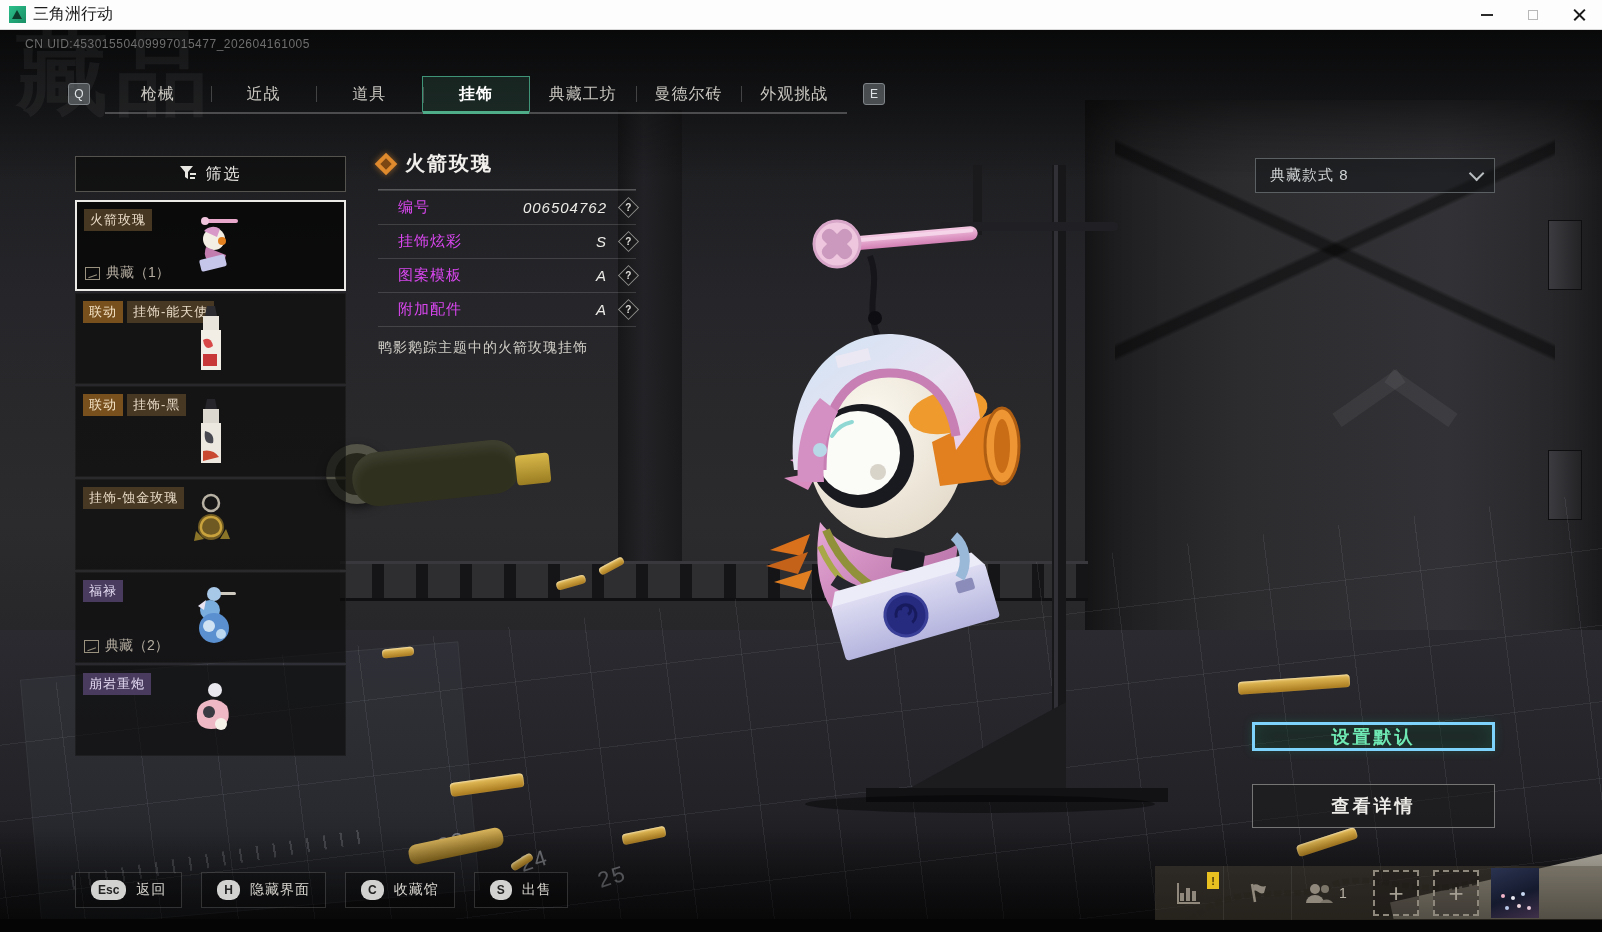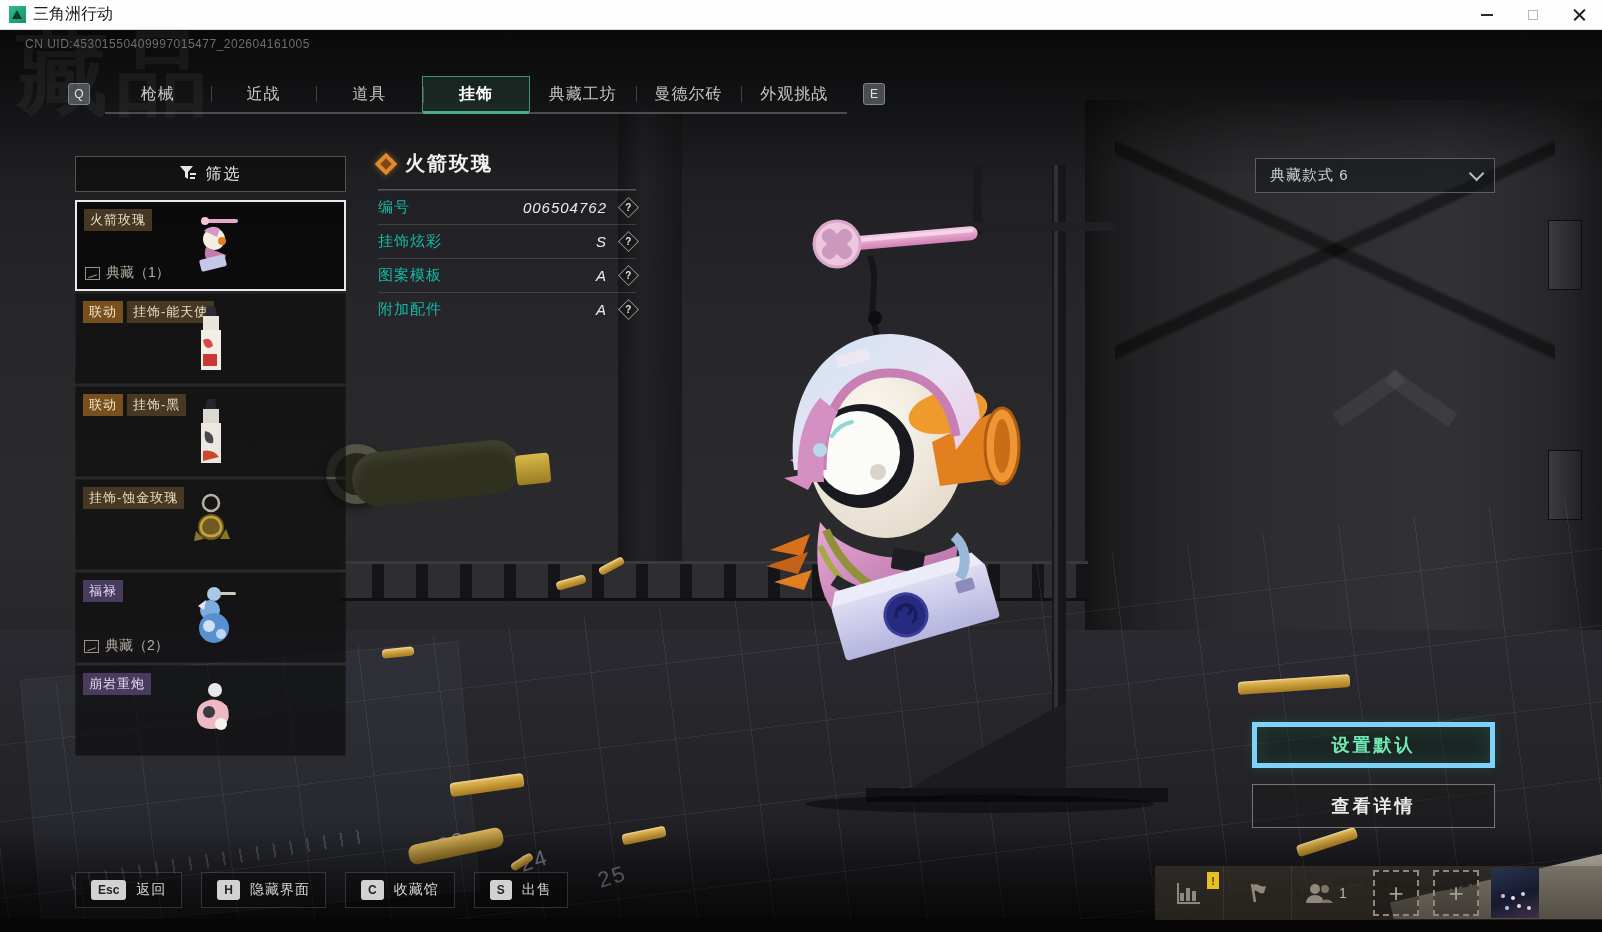--- a/index.html
+++ b/index.html
@@ -79,39 +79,39 @@
   .thumb { position:absolute; left:50%; top:50%; transform:translate(-50%,-50%); }
 
   
   .detail { position:absolute; left:378px; top:150px; width:258px; z-index:10; color:#ddd; }
   .detail-title { display:flex; align-items:center; gap:11px; font-size:20px; font-weight:bold; color:#f2f0ec; letter-spacing:2px; }
   .rarity-icon { width:16px; height:16px; background:#e08a2e; transform:rotate(45deg); position:relative; box-shadow:0 0 6px rgba(224,138,46,.6); }
   .rarity-icon::after { content:""; position:absolute; left:4px; top:4px; width:8px; height:8px; background:#7c4712; }
   .d-divider { height:1px; background:rgba(255,255,255,.25); margin:12px 0 0; }
   .season { font-size:15px; color:#d8d5cf; padding:11px 0 10px; letter-spacing:1px; }
   .d-row { display:flex; align-items:center; height:34px; border-top:1px solid rgba(255,255,255,.14); font-size:15px; }
-  .d-label { color:#14b8a6; letter-spacing:1px; }
+  .d-label { color:#d946ef; letter-spacing:1px;margin-left:20px; }
   .d-value { margin-left:auto; color:#ecebe7; letter-spacing:1px;font-style:italic; }
   .help-diamond { width:15px; height:15px; border:1px solid #8a8a88; transform:rotate(45deg); margin-left:14px; display:flex; align-items:center; justify-content:center; background:rgba(20,20,20,.4); }
   .help-diamond span { transform:rotate(-45deg); font-size:10px; font-weight:bold; color:#e2e0dc; }
   .d-desc { border-top:1px solid rgba(255,255,255,.14); padding-top:12px; font-size:14px; color:#cfccc5; letter-spacing:1px; }
 
   
   .style-dd { position:absolute; left:1255px; top:158px; width:240px; height:35px; background:rgba(18,21,23,.55); border:1px solid #5b6063; display:flex; align-items:center; padding:0 14px; color:#d2d5d6; font-size:15px; letter-spacing:1px; z-index:10; }
   .chev { margin-left:auto; width:11px; height:11px; border-right:2px solid #b9bdbf; border-bottom:2px solid #b9bdbf; transform:rotate(45deg) translateY(-3px); }
 
   
   .btn { position:absolute; left:1252px; width:243px; display:flex; align-items:center; justify-content:center; font-size:18px; font-weight:bold; letter-spacing:3px; z-index:10; }
-  .btn-primary { top:722px; height:46px; color:#6fe9b4; border:5px solid #7dd3fc; background:rgba(14,38,28,.4); box-shadow:inset 0 0 20px rgba(70,220,160,.14),0 0 10px rgba(40,160,110,.25); }
+  .btn-primary { top:722px; height:29px; color:#6fe9b4; border:3px solid #7dd3fc; background:rgba(14,38,28,.4); box-shadow:inset 0 0 20px rgba(70,220,160,.14),0 0 10px rgba(40,160,110,.25); }
   .btn-secondary { top:784px; height:44px; color:#eceae6; border:1px solid rgba(190,190,188,.55); background:rgba(28,28,28,.55); }
 
   
   .hotkeys { position:absolute; left:75px; top:872px; display:flex; gap:19px; z-index:12; }
   .hk-group { display:flex; align-items:center; gap:10px; border:1px solid rgba(255,255,255,.16); background:rgba(0,0,0,.25); padding:7px 15px; }
-  .keycap { background:#d2d2d0; color:#232323; font-size:12px; font-weight:bold; border-radius:3px; padding:3px 7px; min-width:14px; text-align:center; }
+  .keycap { background:#d2d2d0; color:#232323; font-size:12px; font-weight:bold; border-radius:9px; padding:3px 7px; min-width:14px; text-align:center; }
   .hk-label { color:#d8d5cf; font-size:14px; letter-spacing:1px;text-align:right; }
 
   
   .statusbar { position:absolute; left:1155px; top:866px; width:447px; height:54px; background:rgba(82,73,60,.42); display:flex; align-items:center; z-index:12; }
   .sb-cell { width:68px; height:100%; display:flex; align-items:center; justify-content:center; position:relative; }
   .sb-cell + .sb-cell { border-left:1px solid rgba(255,255,255,.07); }
   .sb-count { color:#b9b2a6; font-size:14px; margin-left:5px; }
   .alert-badge { position:absolute; left:52px; top:6px; width:12px; height:17px; background:#e8c020; color:#4a3605; font-size:11px; font-weight:bold; display:flex; align-items:center; justify-content:center; }
   .plus-box { width:46px; height:46px; border:2px dashed #8d877c; color:#a39d92; font-size:26px; display:flex; align-items:center; justify-content:center; margin-left:14px; background:rgba(20,18,15,.3); }
   .avatar { width:48px; height:50px; margin-left:12px; background:linear-gradient(160deg,#2a3350,#151a2e 55%,#40304a); position:relative; overflow:hidden; }
@@ -414,24 +414,25 @@
         <span>?</span>
       </span>
   </div>
   <div class="d-row">
     <span class="d-label">附加配件</span>
     <span class="d-value">A</span>
     <span class="help-diamond">
         <span>?</span>
       </span>
   </div>
+  <div class="d-desc">鸭影鹅踪主题中的火箭玫瑰挂饰</div>
 </div>
 
 <div class="style-dd">
-  <span>典藏款式 6</span>
+  <span>典藏款式 8</span>
   <span class="chev"></span>
 </div>
 
 <div class="btn btn-primary">设置默认</div>
 <div class="btn btn-secondary">查看详情</div>
 
 <div class="hotkeys">
   <div class="hk-group">
     <span class="keycap">Esc</span>
     <span class="hk-label">返回</span>

